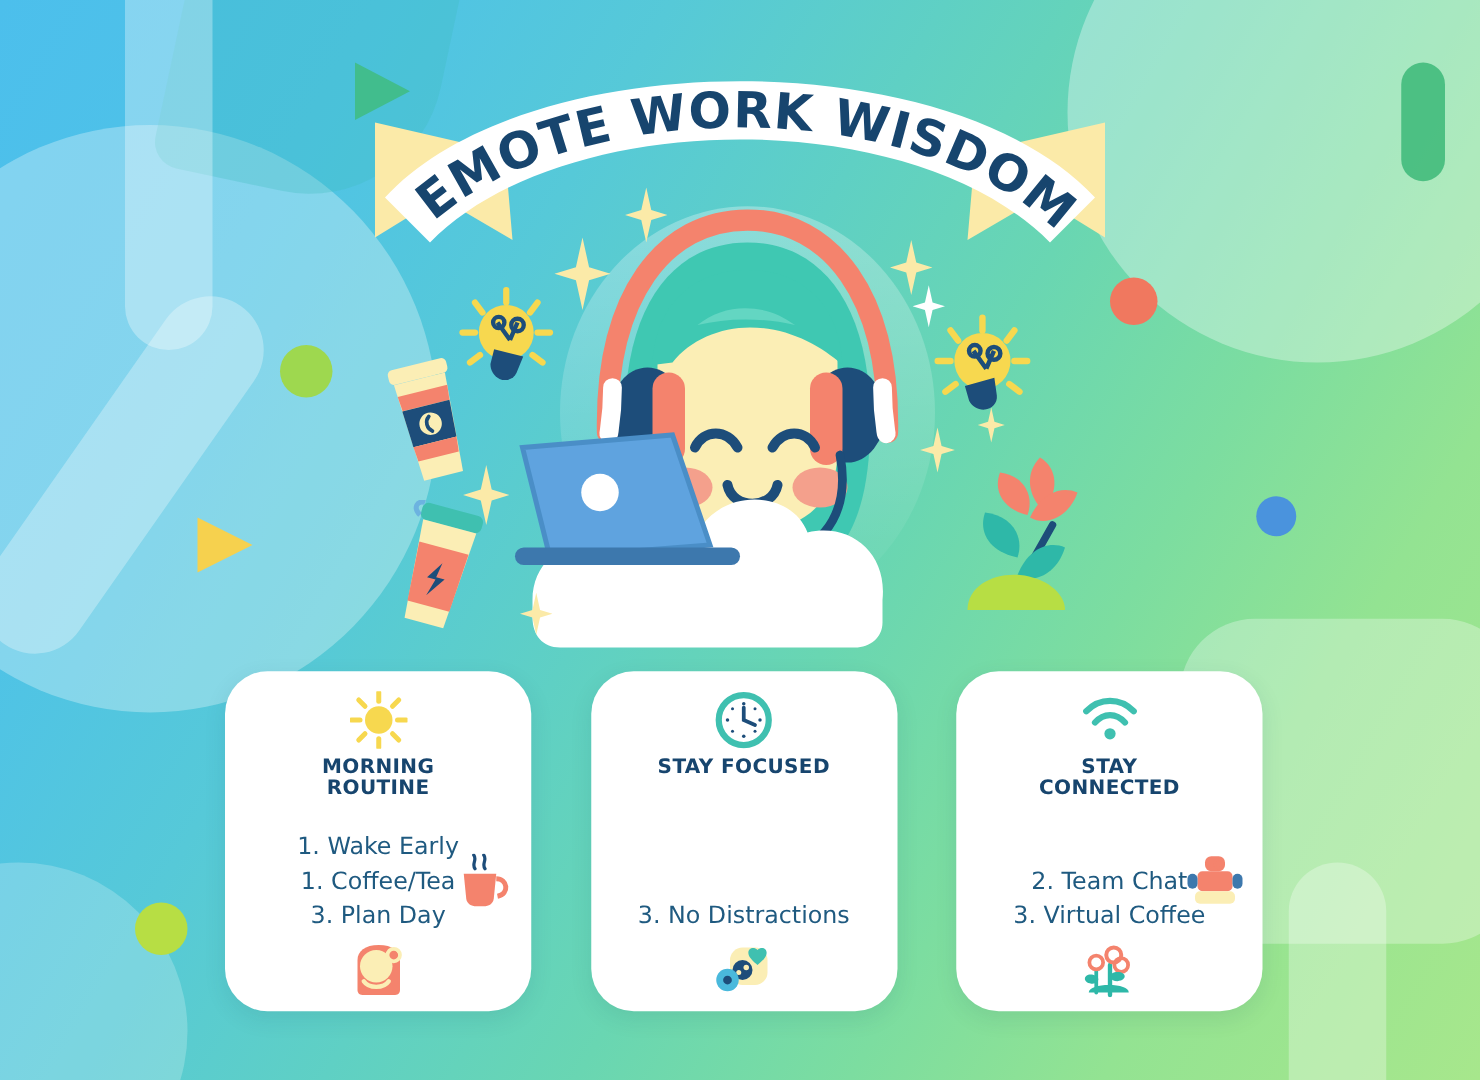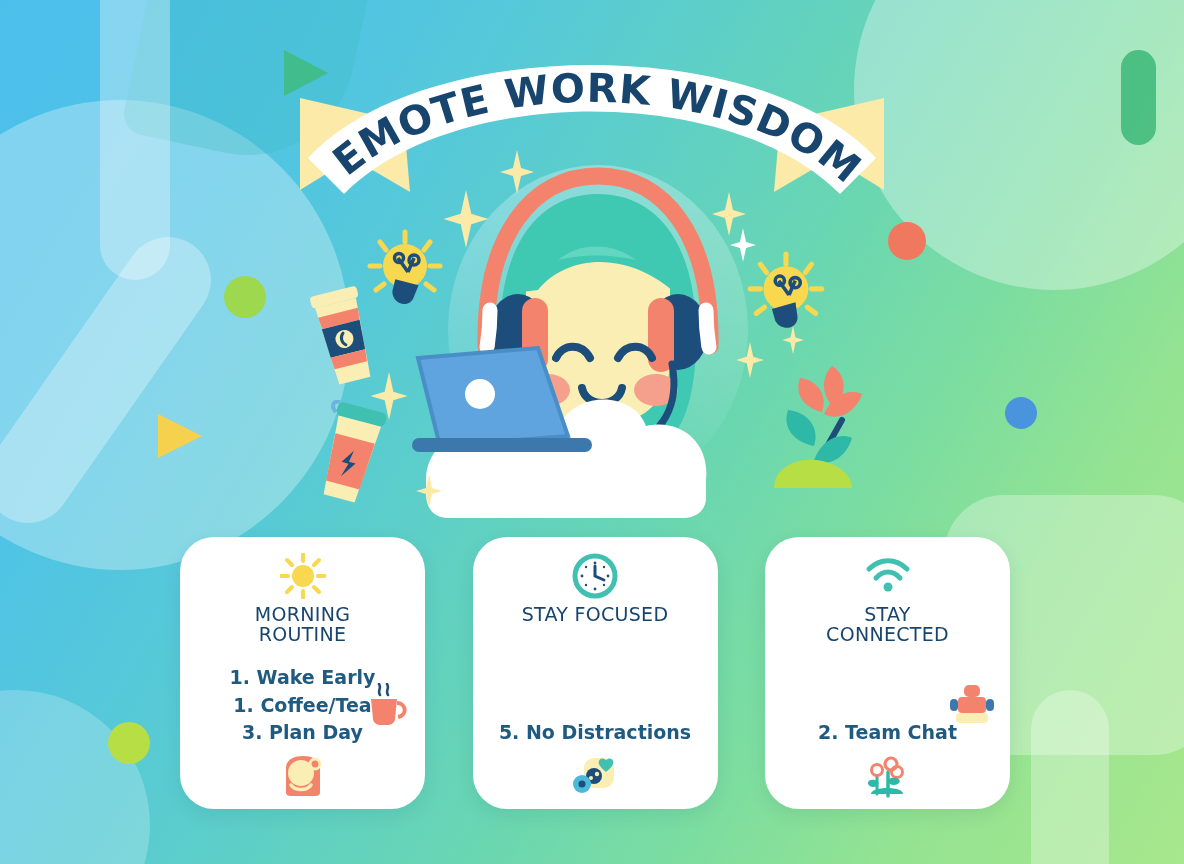--- a/index.html
+++ b/index.html
@@ -125,36 +125,35 @@
     background:#ffffff;
     border-radius:34px;
     box-shadow:0 6px 18px rgba(20,70,90,0.10);
     padding:16px 12px 10px;
     display:flex; flex-direction:column; align-items:center;
     overflow:hidden;
   }
   .card-icon { height:46px; display:flex; align-items:center; justify-content:center; margin-bottom:2px; }
   .card-title {
     font-family:"DejaVu Sans", sans-serif;
-    font-weight:normal;
-    font-size:19px;
+    font-weight:bold;
+    font-size:16px;
     line-height:1.05;
     color:#17456e;
     text-align:center;
     letter-spacing:.3px;
     margin-top:4px;
     white-space:pre-line;
   }
   .card-list {
     list-style:none;
     margin-top:auto;
     margin-bottom:6px;
     padding:0;
     width:100%;
-    font-weight:bold;
   }
   .card-list li {
     font-family:"DejaVu Sans", sans-serif;
     font-size:19px;
     color:#1f5a80;
     text-align:center;
     line-height:1.45;
     white-space:nowrap;
   }
   .card-bottom-icon {
@@ -408,21 +407,21 @@
               <circle cx="14" cy="32" r="1.2"></circle>
             <circle cx="32" cy="32" r="1.2"></circle>
               <circle cx="14" cy="14" r="1.2"></circle>
           </g>
           <path d="M23 13 L23 23 L32 27" stroke="#1d4d7a" stroke-width="3" fill="none" stroke-linecap="round"></path>
         </svg>
       </div>
       <div class="card-title">STAY FOCUSED</div>
 
       <ul class="card-list">
-        <li>5. No Distractions</li>
+        <li>3. No Distractions</li>
       </ul>
 
       <div class="card-bottom-icon">
         <svg width="50" height="44" viewBox="0 0 50 44">
           <rect x="14" y="4" width="30" height="30" rx="10" fill="#fbeeb5"></rect>
           <path d="M36 6 C40 2, 46 6, 42 12 C40 15, 37 17, 36 18 C35 17, 32 15, 30 12 C26 6, 32 2, 36 6 Z" fill="#3fc0b0"></path>
           <circle cx="24" cy="22" r="8" fill="#1d4d7a"></circle>
           <circle cx="27" cy="20" r="2.2" fill="#fbeeb5"></circle>
           <circle cx="21" cy="24" r="2" fill="#fbeeb5"></circle>
           <circle cx="12" cy="30" r="9" fill="#4ab9dc"></circle>
@@ -437,20 +436,21 @@
           <path d="M4 12 C15 1, 31 1, 42 12" stroke="#3fc0b0" stroke-width="5" fill="none" stroke-linecap="round"></path>
           <path d="M11 21 C18 13, 28 13, 35 21" stroke="#3fc0b0" stroke-width="5" fill="none" stroke-linecap="round"></path>
           <circle cx="23" cy="30" r="4.5" fill="#3fc0b0"></circle>
         </svg>
       </div>
       <div class="card-title">STAY
 CONNECTED</div>
 
       <ul class="card-list">
         <li>2. Team Chat</li>
+        <li>3. Virtual Coffee</li>
       </ul>
 
       <svg class="card-side-icon robot-pos" width="48" height="46" viewBox="0 0 48 46">
         <rect x="16" y="2" width="16" height="12" rx="5" fill="#f4836d"></rect>
         <circle cx="27" cy="8" r="3.5" fill="none" stroke="#f4836d" stroke-width="2"></circle>
         <rect x="10" y="14" width="28" height="16" rx="4" fill="#f4836d"></rect>
         <rect x="2" y="16" width="8" height="12" rx="4" fill="#3d78ad"></rect>
         <rect x="38" y="16" width="8" height="12" rx="4" fill="#3d78ad"></rect>
         <rect x="8" y="30" width="32" height="10" rx="4" fill="#fbeeb5"></rect>
       </svg>

